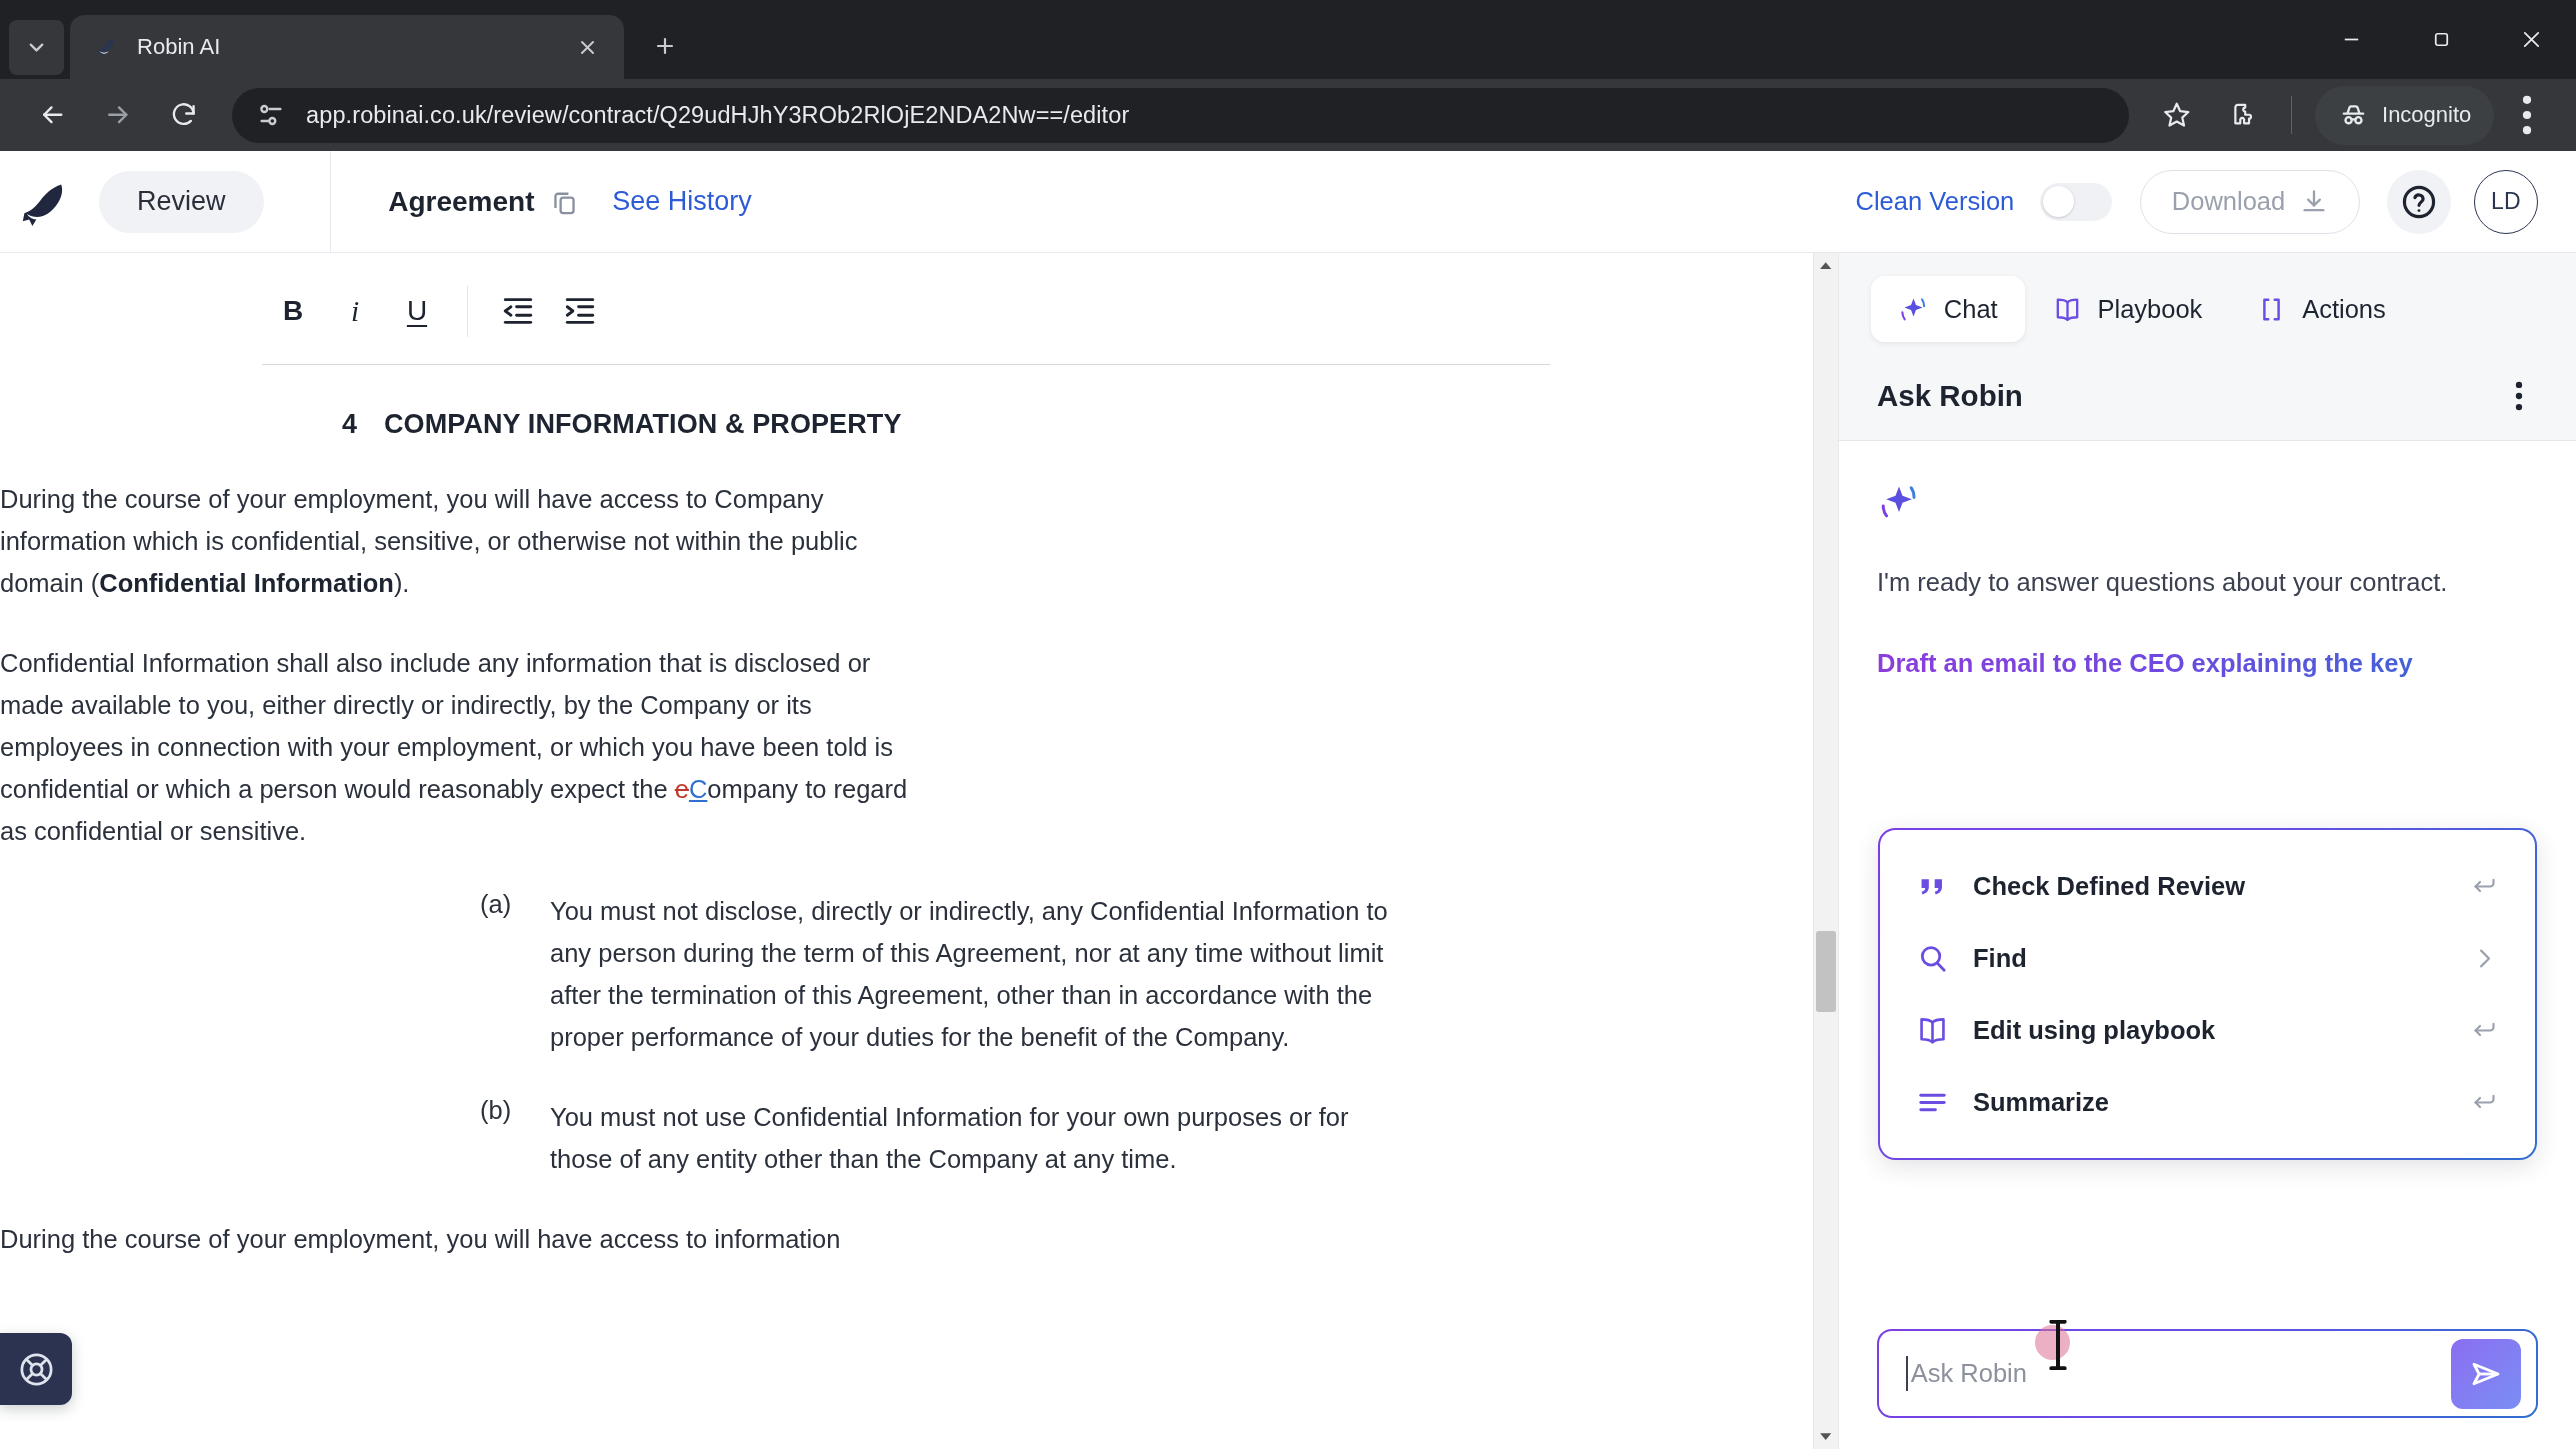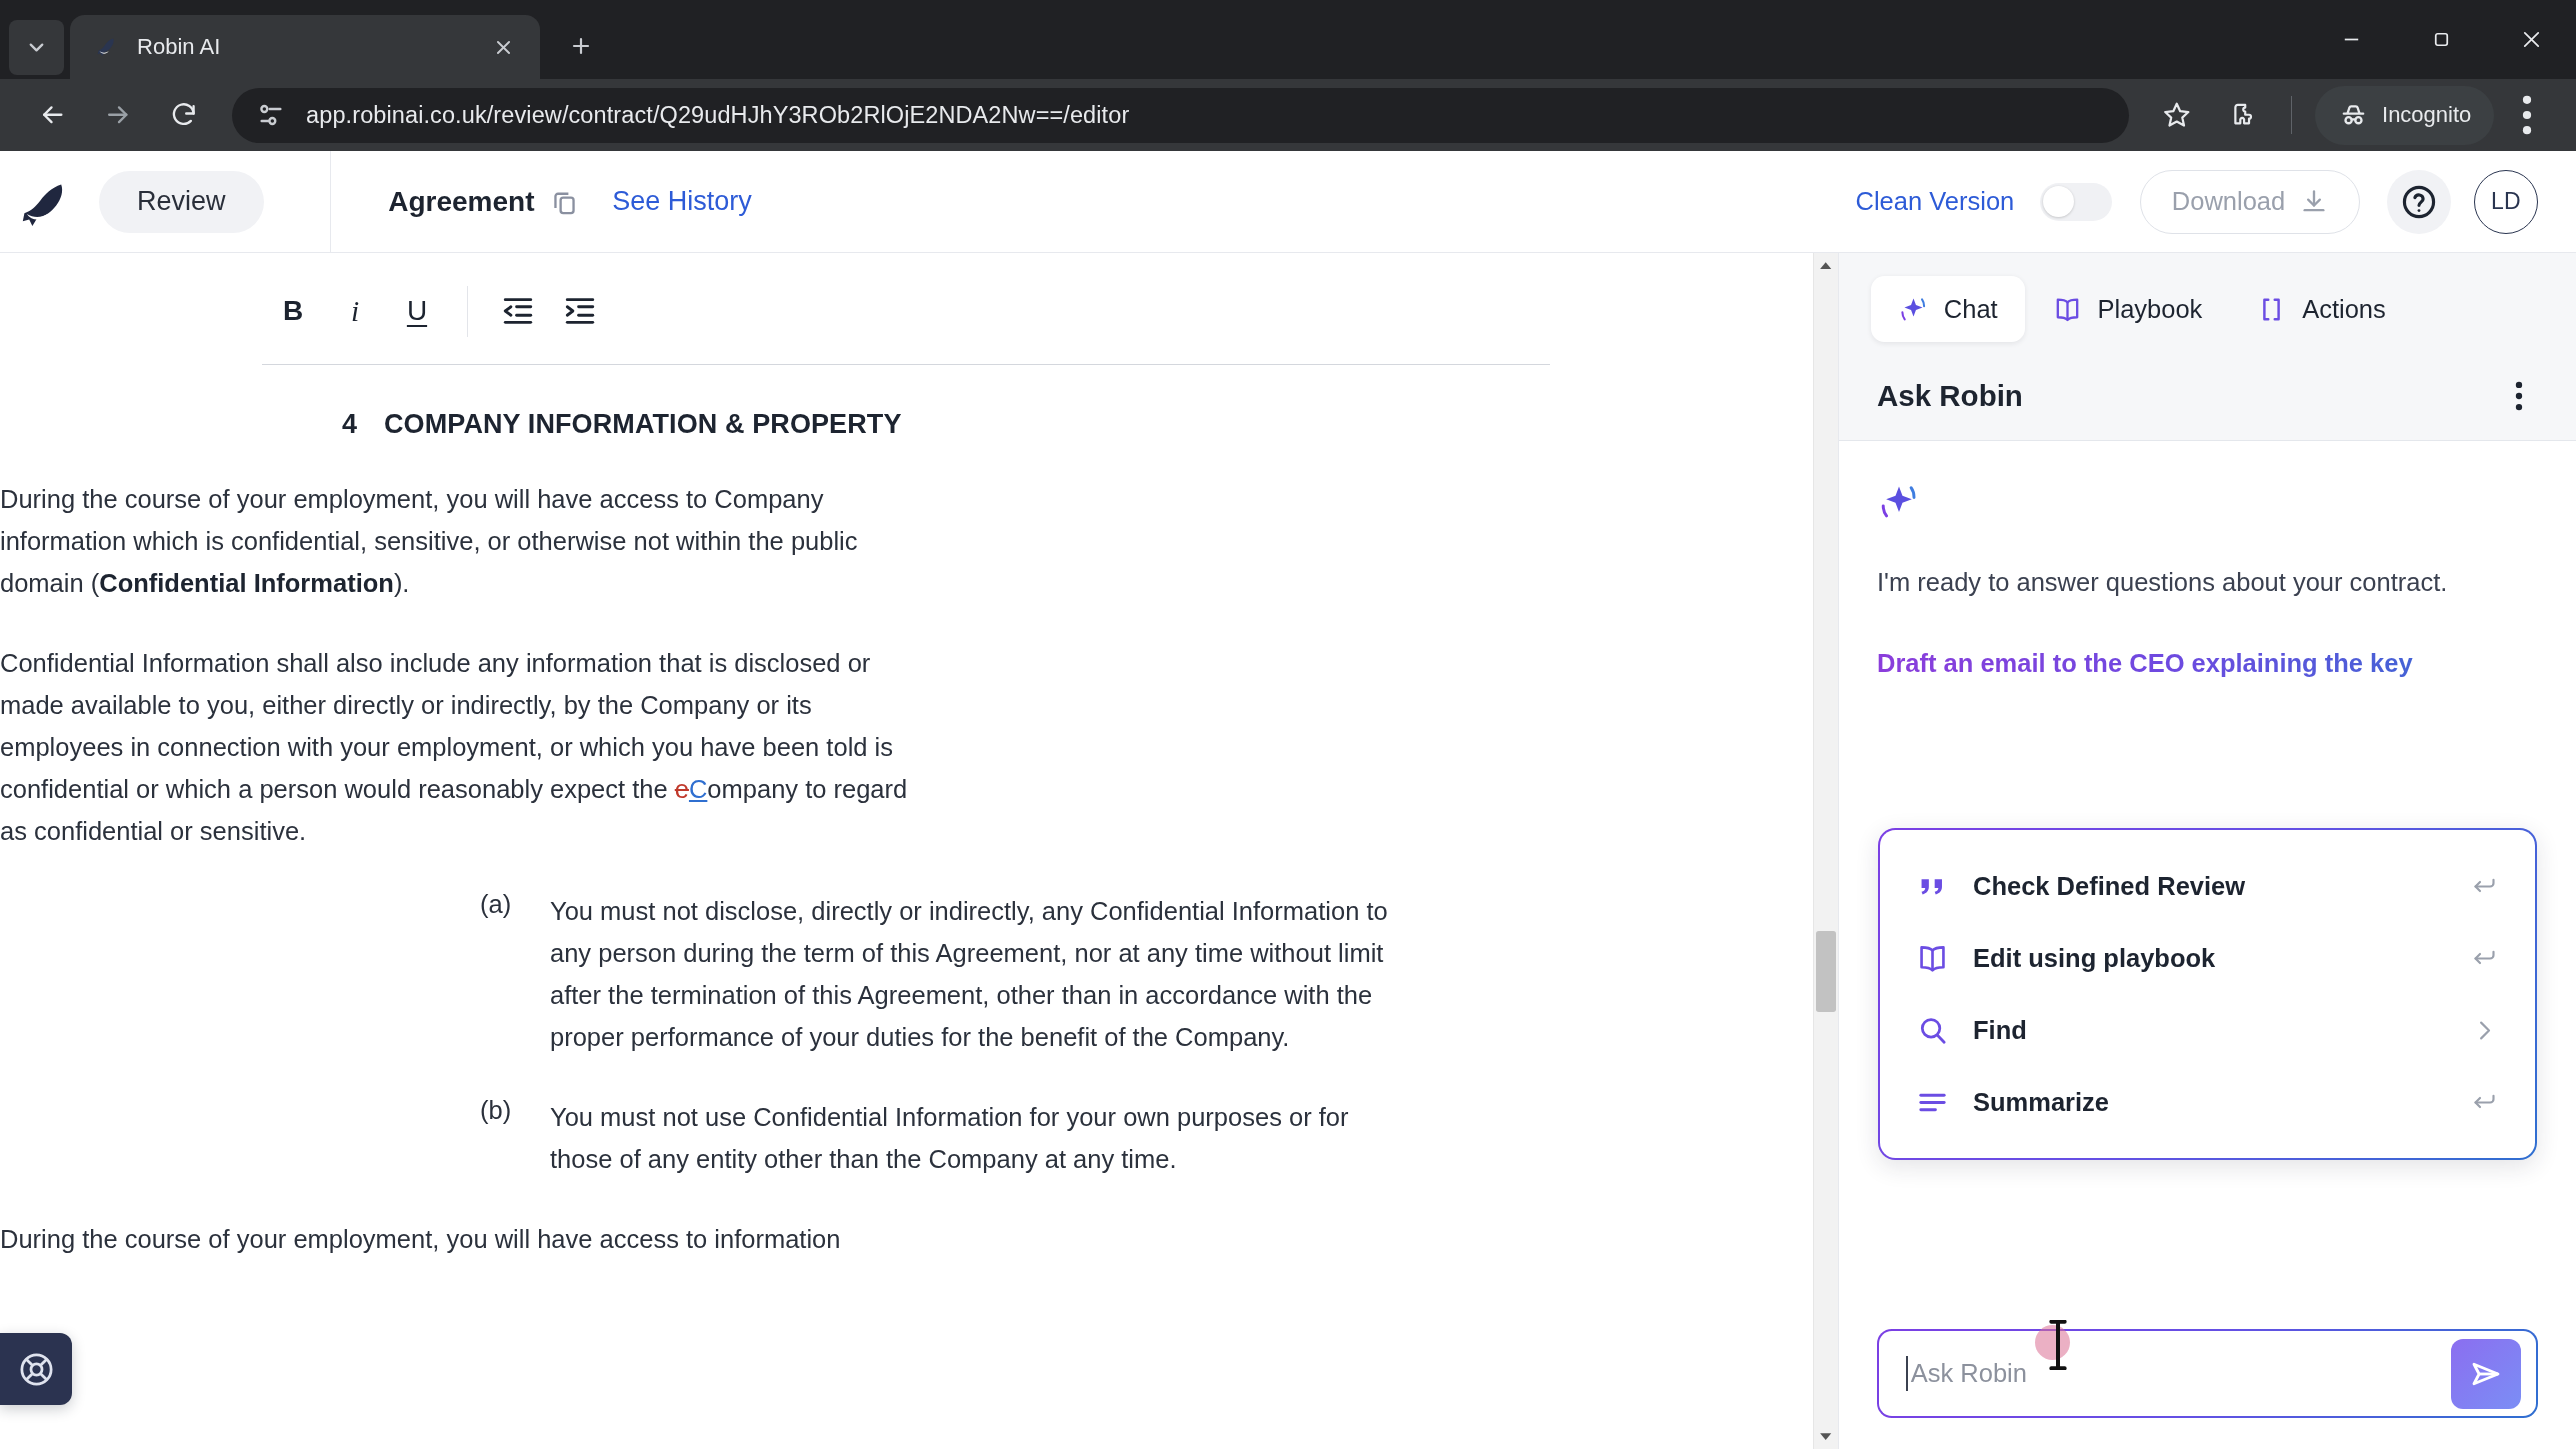--- a/index.html
+++ b/index.html
@@ -18,21 +18,21 @@
     padding-left: 9.4px; position: relative; flex: none;
   }
   .tab-search {
     width: 55px; height: 55px; border-radius: 8px; background: #35373a;
     display: flex; align-items: center; justify-content: center; margin-bottom: 4px;
     margin-right: 5.4px;
   }
   .tab-search svg { width: 23px; height: 23px; }
 
   .tab {
-    width: 470px; height: 64px; background: #35373a;
+    width: 554px; height: 64px; background: #35373a;
     border-radius: 14.8px 14.8px 0 0; display: flex; align-items: center;
     padding: 0 19px 0 23px; gap: 14.8px; position: relative;
   }
   .tab-favicon { width: 29.5px; height: 29.5px; flex: none; display:flex; align-items:center; justify-content:center;}
   .tab-title {
     color: #e8eaed; font-size: 22px; white-space: nowrap; overflow: hidden;
     text-overflow: ellipsis; flex: 1;
   }
   .tab-close {
     width: 34px; height: 34px; border-radius: 50%; display: flex;
@@ -601,44 +601,44 @@
               <span class="cl">Check Defined Review</span>
               <span class="cr">
                 <svg viewBox="0 0 24 24" fill="none" stroke="#9aa0ac" stroke-width="1.9" stroke-linecap="round" stroke-linejoin="round">
                     <polyline points="8 16 4 12 8 8"></polyline>
                     <path d="M4 12h13a3 3 0 0 0 3-3V6"></path>
                   </svg>
               </span>
             </div>
             <div class="cmd-item">
               <span class="ci">
+                <svg viewBox="0 0 24 24" fill="none" stroke="#6b4de3" stroke-width="1.9" stroke-linecap="round">
+                    <circle cx="11" cy="10.5" r="6"></circle>
+                    <line x1="15.4" y1="15.2" x2="20" y2="20"></line>
+                  </svg>
+              </span>
+              <span class="cl">Find</span>
+              <span class="cr">
+                <svg viewBox="0 0 24 24" fill="none" stroke="#9aa0ac" stroke-width="1.9" stroke-linecap="round" stroke-linejoin="round">
+                    <polyline points="9 5 16 12 9 19"></polyline>
+                  </svg>
+              </span>
+            </div>
+            <div class="cmd-item">
+              <span class="ci">
                 <svg viewBox="0 0 24 24" fill="none" stroke="#6b4de3" stroke-width="1.8" stroke-linejoin="round">
                     <path d="M12 6.5C10.6 5 8.4 4.4 4.5 4.4V18c3.9 0 6.1.6 7.5 2.1 1.4-1.5 3.6-2.1 7.5-2.1V4.4c-3.9 0-6.1.6-7.5 2.1z"></path>
                     <line x1="12" y1="6.5" x2="12" y2="20.1"></line>
                   </svg>
               </span>
               <span class="cl">Edit using playbook</span>
               <span class="cr">
                 <svg viewBox="0 0 24 24" fill="none" stroke="#9aa0ac" stroke-width="1.9" stroke-linecap="round" stroke-linejoin="round">
                     <polyline points="8 16 4 12 8 8"></polyline>
                     <path d="M4 12h13a3 3 0 0 0 3-3V6"></path>
-                  </svg>
-              </span>
-            </div>
-            <div class="cmd-item">
-              <span class="ci">
-                <svg viewBox="0 0 24 24" fill="none" stroke="#6b4de3" stroke-width="1.9" stroke-linecap="round">
-                    <circle cx="11" cy="10.5" r="6"></circle>
-                    <line x1="15.4" y1="15.2" x2="20" y2="20"></line>
-                  </svg>
-              </span>
-              <span class="cl">Find</span>
-              <span class="cr">
-                <svg viewBox="0 0 24 24" fill="none" stroke="#9aa0ac" stroke-width="1.9" stroke-linecap="round" stroke-linejoin="round">
-                    <polyline points="9 5 16 12 9 19"></polyline>
                   </svg>
               </span>
             </div>
             <div class="cmd-item">
               <span class="ci">
                 <svg viewBox="0 0 24 24" fill="none" stroke="#6b4de3" stroke-width="2" stroke-linecap="round">
                     <line x1="4" y1="7" x2="20" y2="7"></line>
                     <line x1="4" y1="12" x2="20" y2="12"></line>
                     <line x1="4" y1="17" x2="14" y2="17"></line>
                   </svg>

